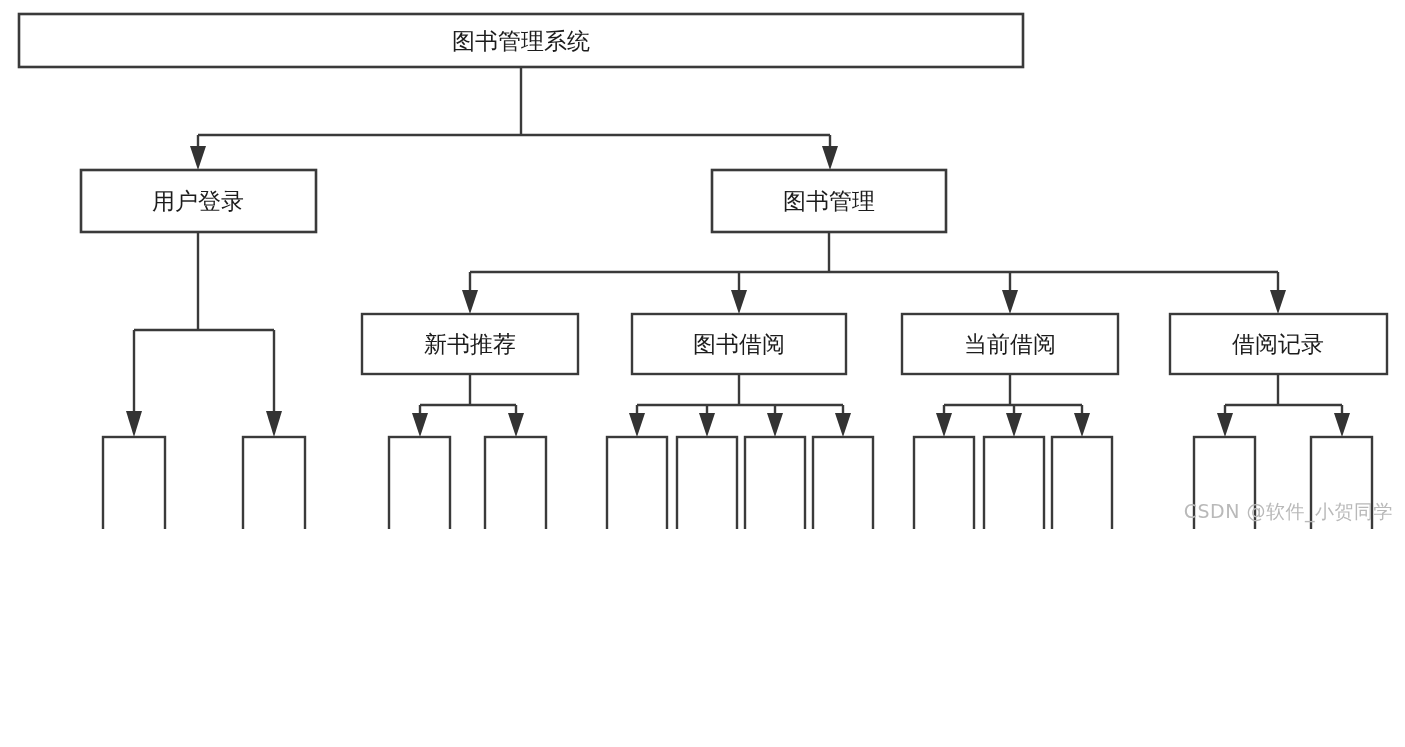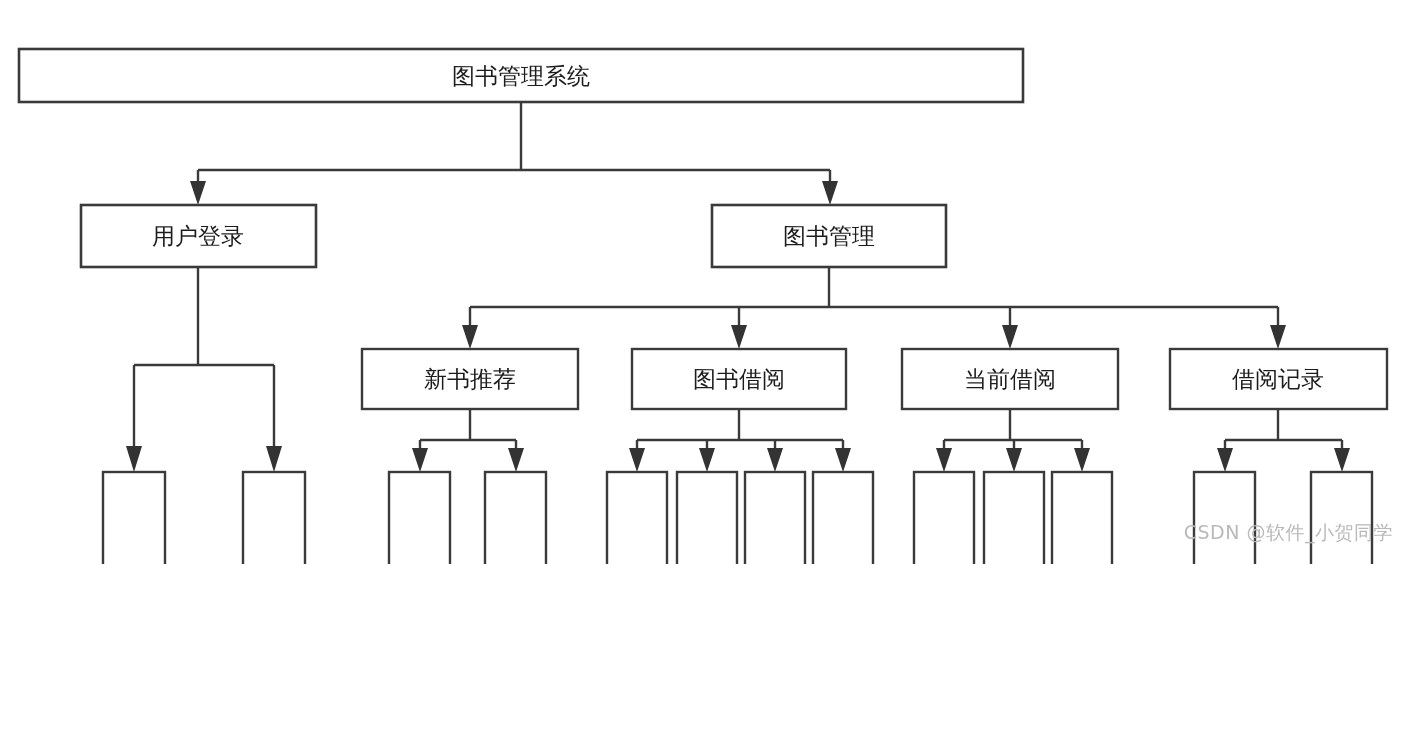--- a/index.html
+++ b/index.html
@@ -9,21 +9,20 @@
   }
   body {
     font-family: "DejaVu Sans", "Liberation Sans", sans-serif;
   }
   #diagram-root {
     position: relative;
     width: 1405px;
     height: 529px;
     background: #ffffff;
     overflow: hidden;
-    margin-top: 35px;
   }
   svg.diagram-canvas {
     position: absolute;
     left: 0;
     top: 0;
     width: 1405px;
     height: 747px;
     display: block;
   }
   .node-box {
@@ -67,21 +66,21 @@
     white-space: nowrap;
     width: 100%;
     height: 100%;
     display: flex;
     align-items: center;
     justify-content: center;
   }
   .watermark {
     position: absolute;
     right: 12px;
-    bottom: 18px;
+    bottom: 4px;
     font-family: "DejaVu Sans", "Liberation Sans", sans-serif;
     font-size: 19px;
     color: #b9b9b9;
     white-space: nowrap;
     letter-spacing: 0.5px;
     user-select: none;
   }
 </style>
 </head>
 <body>

